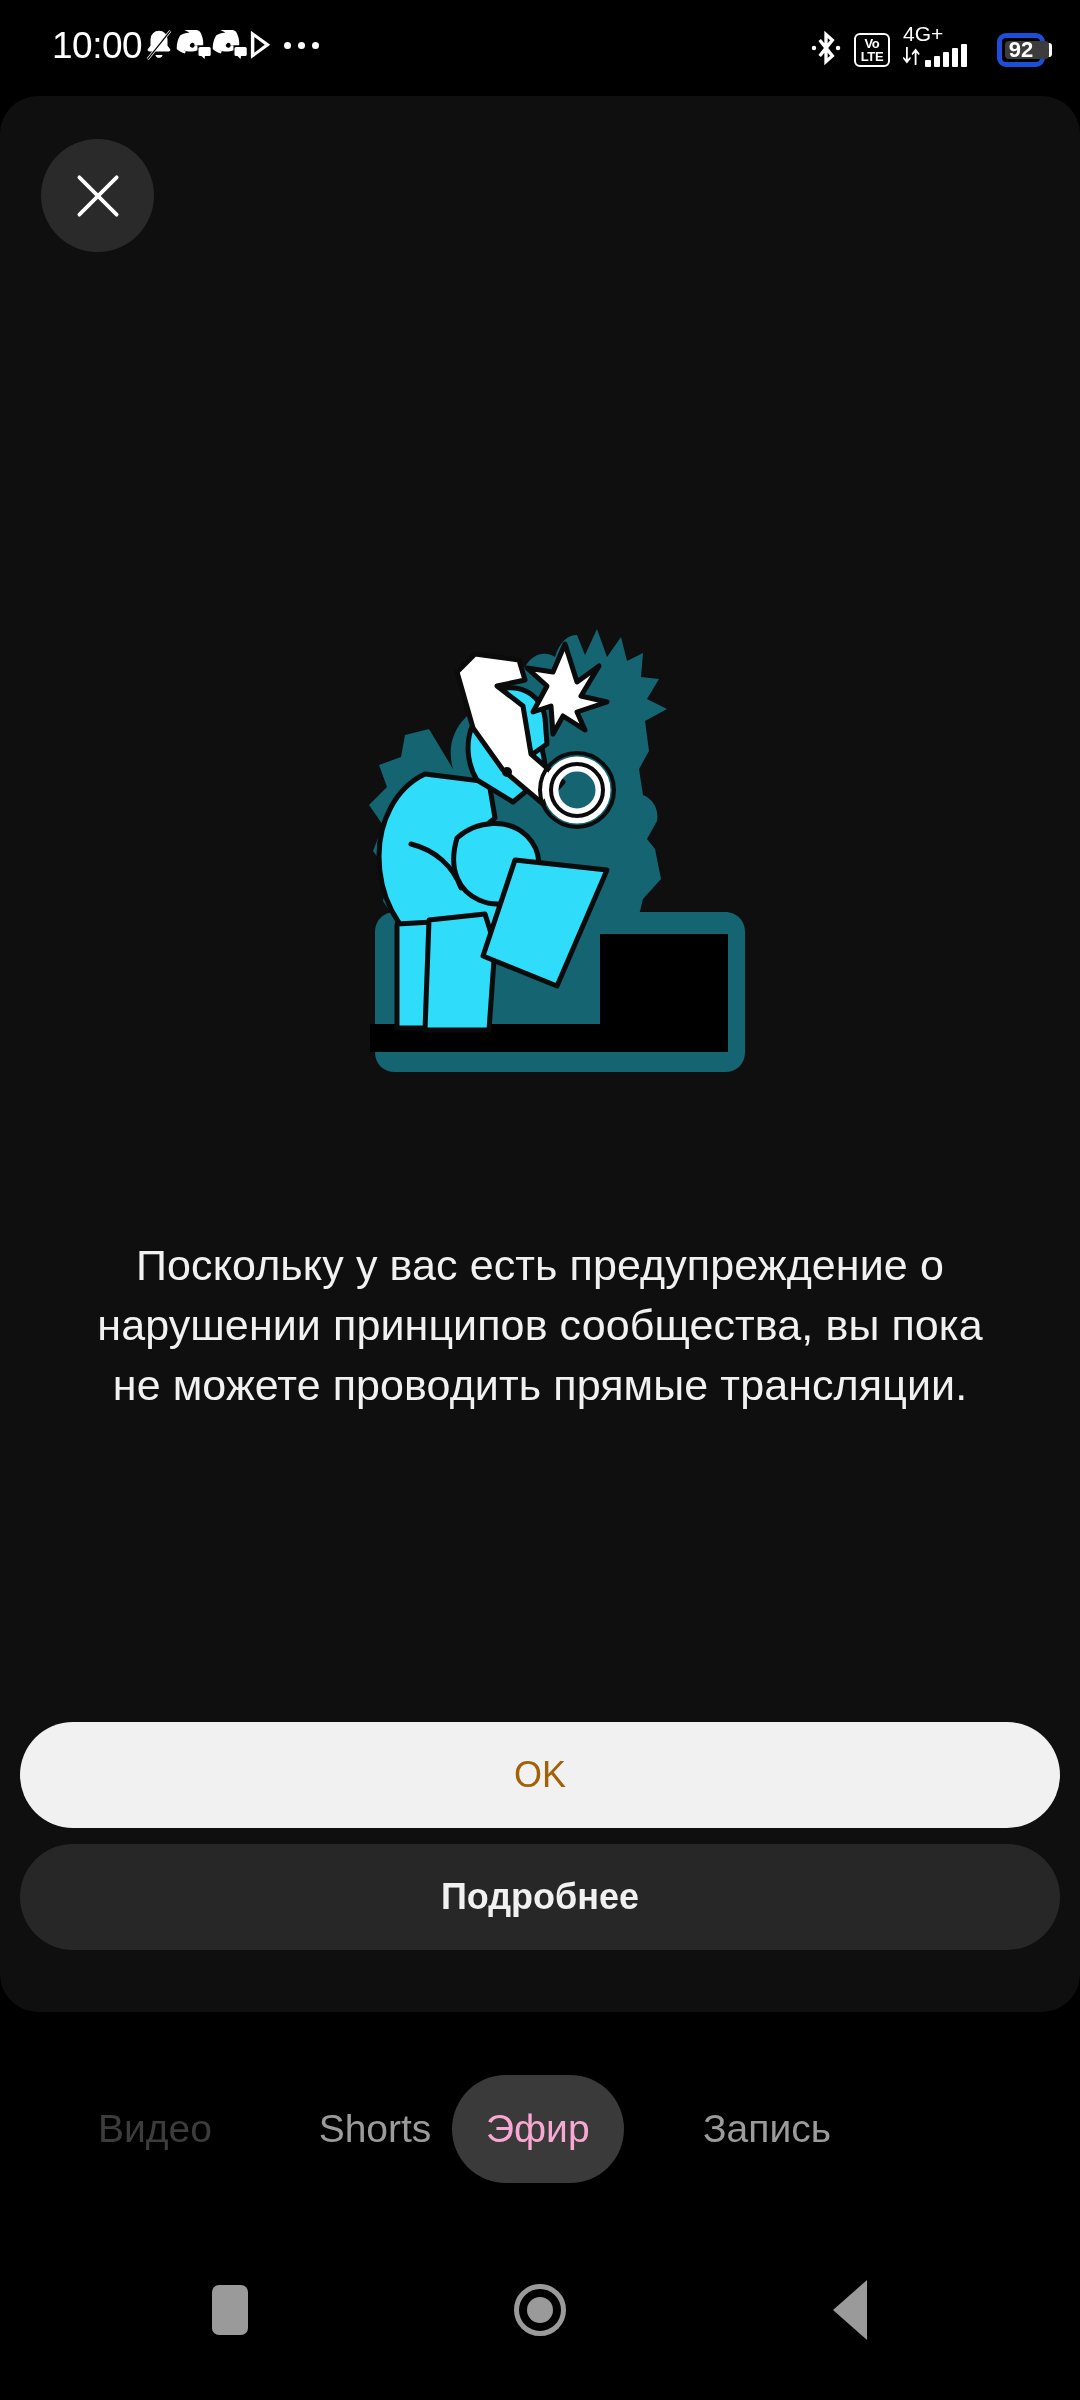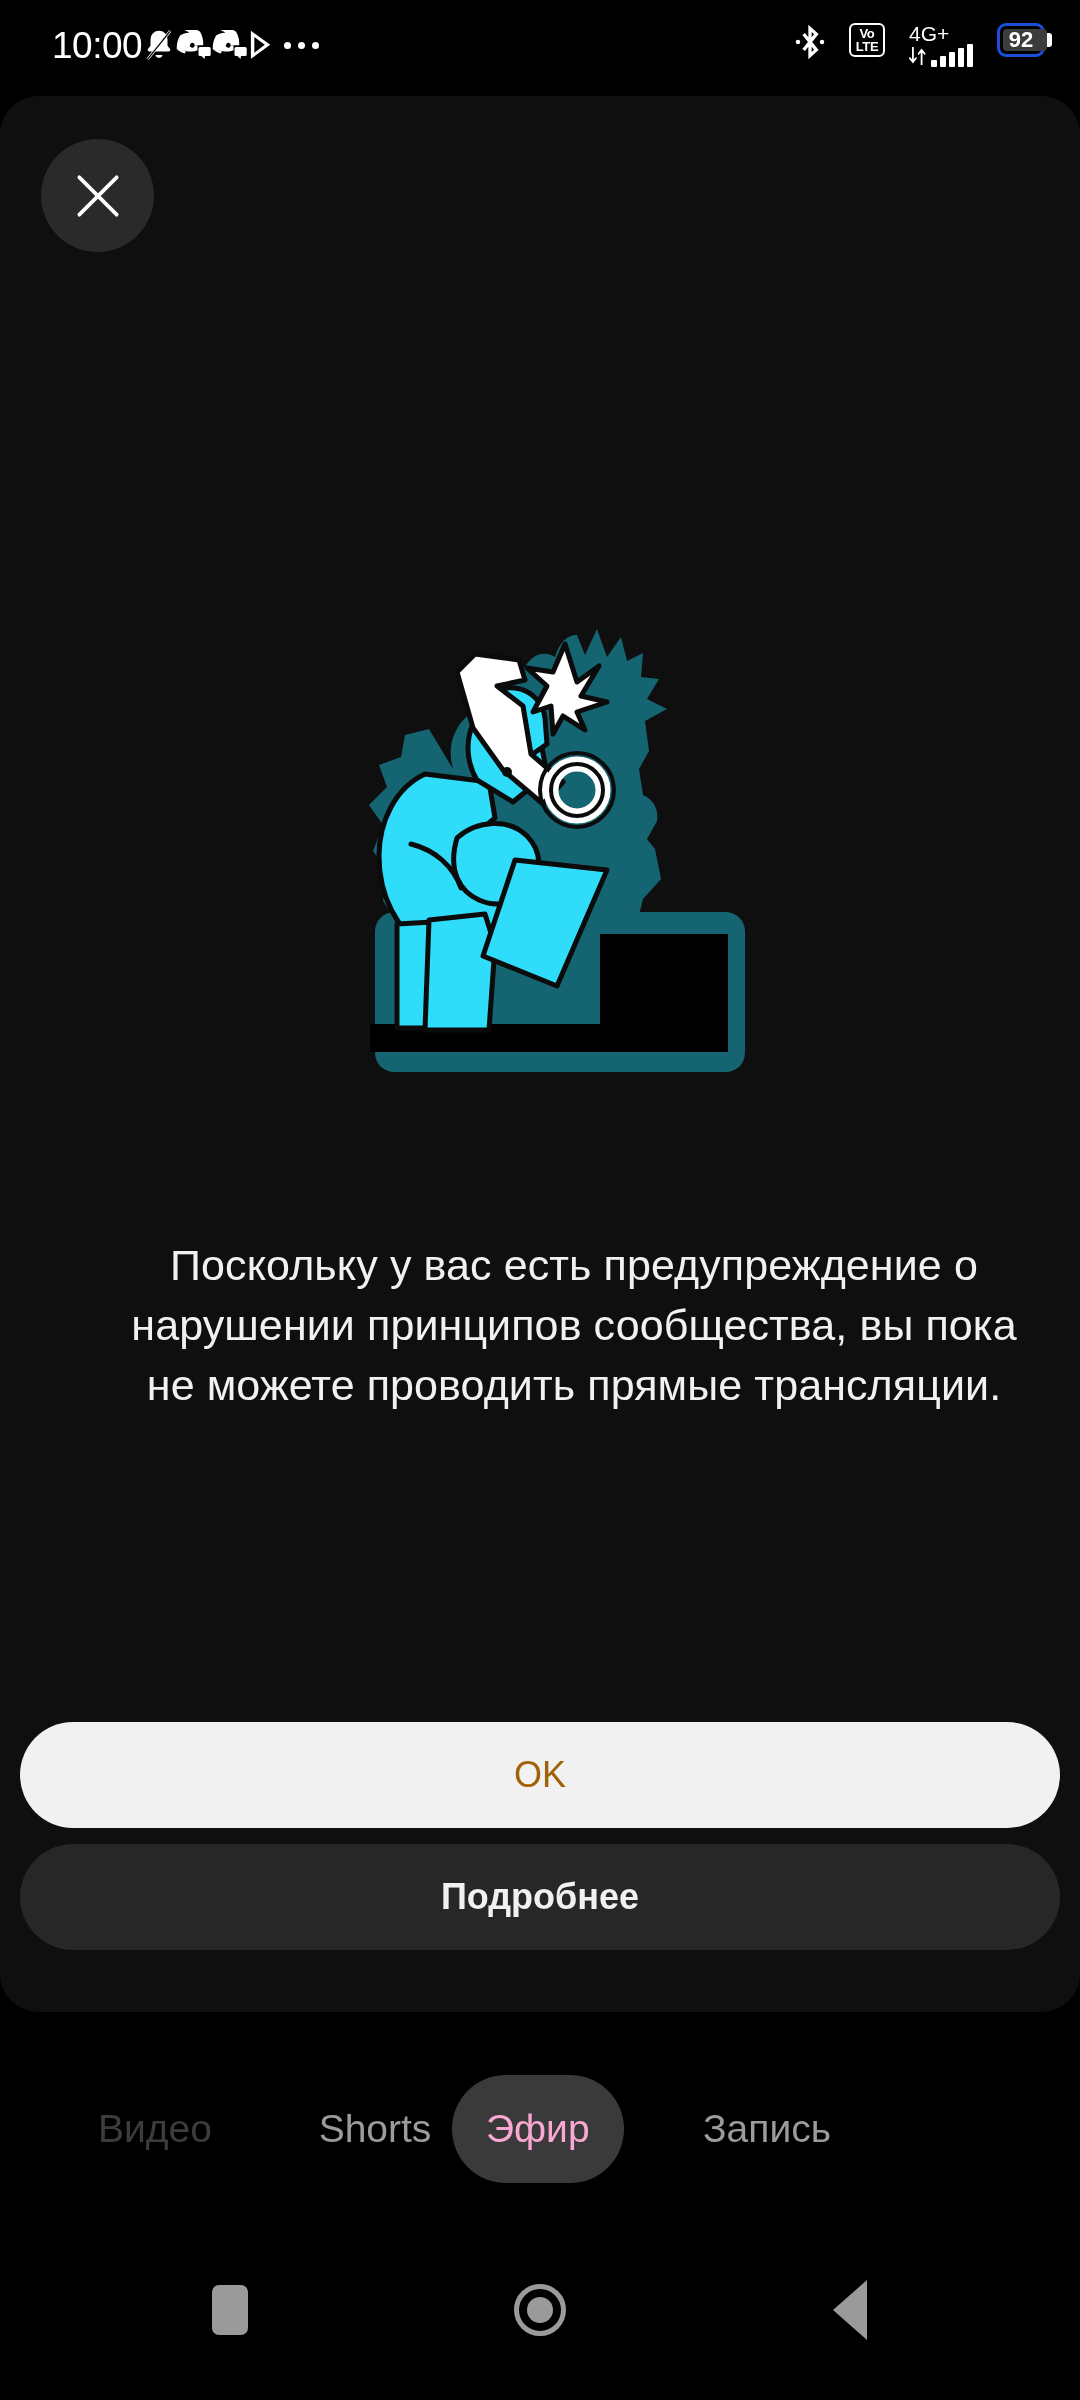--- a/index.html
+++ b/index.html
@@ -23,21 +23,21 @@
     top: 0; left: 0;
     width: 1080px;
     height: 90px;
     display: flex;
     align-items: center;
     justify-content: space-between;
     padding: 0 28px 0 52px;
     color: #ffffff;
   }
   .sb-left { display: flex; align-items: center; gap: 0; }
-  .sb-right { display: flex; align-items: flex-start; gap: 24px; }
+  .sb-right { display: flex; align-items: flex-end; gap: 13px; }
   #status-time {
     font-size: 37px;
     font-weight: 500;
     letter-spacing: -0.5px;
     color: #ffffff;
     line-height: 1;
   }
   .sb-icon { display: inline-flex; align-items: center; justify-content: center; }
   .ellipsis-icon {
     display: inline-flex; gap: 7px; align-items: center; margin-left: 10px;
@@ -62,24 +62,25 @@
   .bars i:nth-child(1) { height: 7px; }
   .bars i:nth-child(2) { height: 11px; }
   .bars i:nth-child(3) { height: 15px; }
   .bars i:nth-child(4) { height: 19px; }
   .bars i:nth-child(5) { height: 23px; }
   .battery {
     display: flex; align-items: center;
   }
   .battery-body {
     width: 48px; height: 34px;
-    border: 3px solid #1d4ed8;
+    border: 5px solid #1d4ed8;
     border-radius: 9px;
     display: flex; align-items: center; justify-content: center;
     position: relative;
+    margin-left: 17px;
   }
   .battery-fill {
     position: absolute; left: 3px; top: 3px; bottom: 3px;
     width: 44px;
     background: #3c3c3c;
     border-radius: 4px;
   }
   .battery-text {
     position: relative;
     font-size: 22px; font-weight: 700; color: #ffffff;
@@ -126,21 +127,20 @@
     position: absolute;
     top: 1140px; left: 50%;
     transform: translateX(-50%);
     width: 900px;
     text-align: center;
     color: #f1f1f1;
     font-size: 43px;
     line-height: 1.39;
     font-weight: 400;
     letter-spacing: 0.1px;
-    margin-left: 34px;
   }
 
   
   #btn-ok {
     position: absolute;
     left: 20px; top: 1626px;
     width: 1040px; height: 106px;
     border: none;
     border-radius: 53px;
     background: #f1f1f1;

